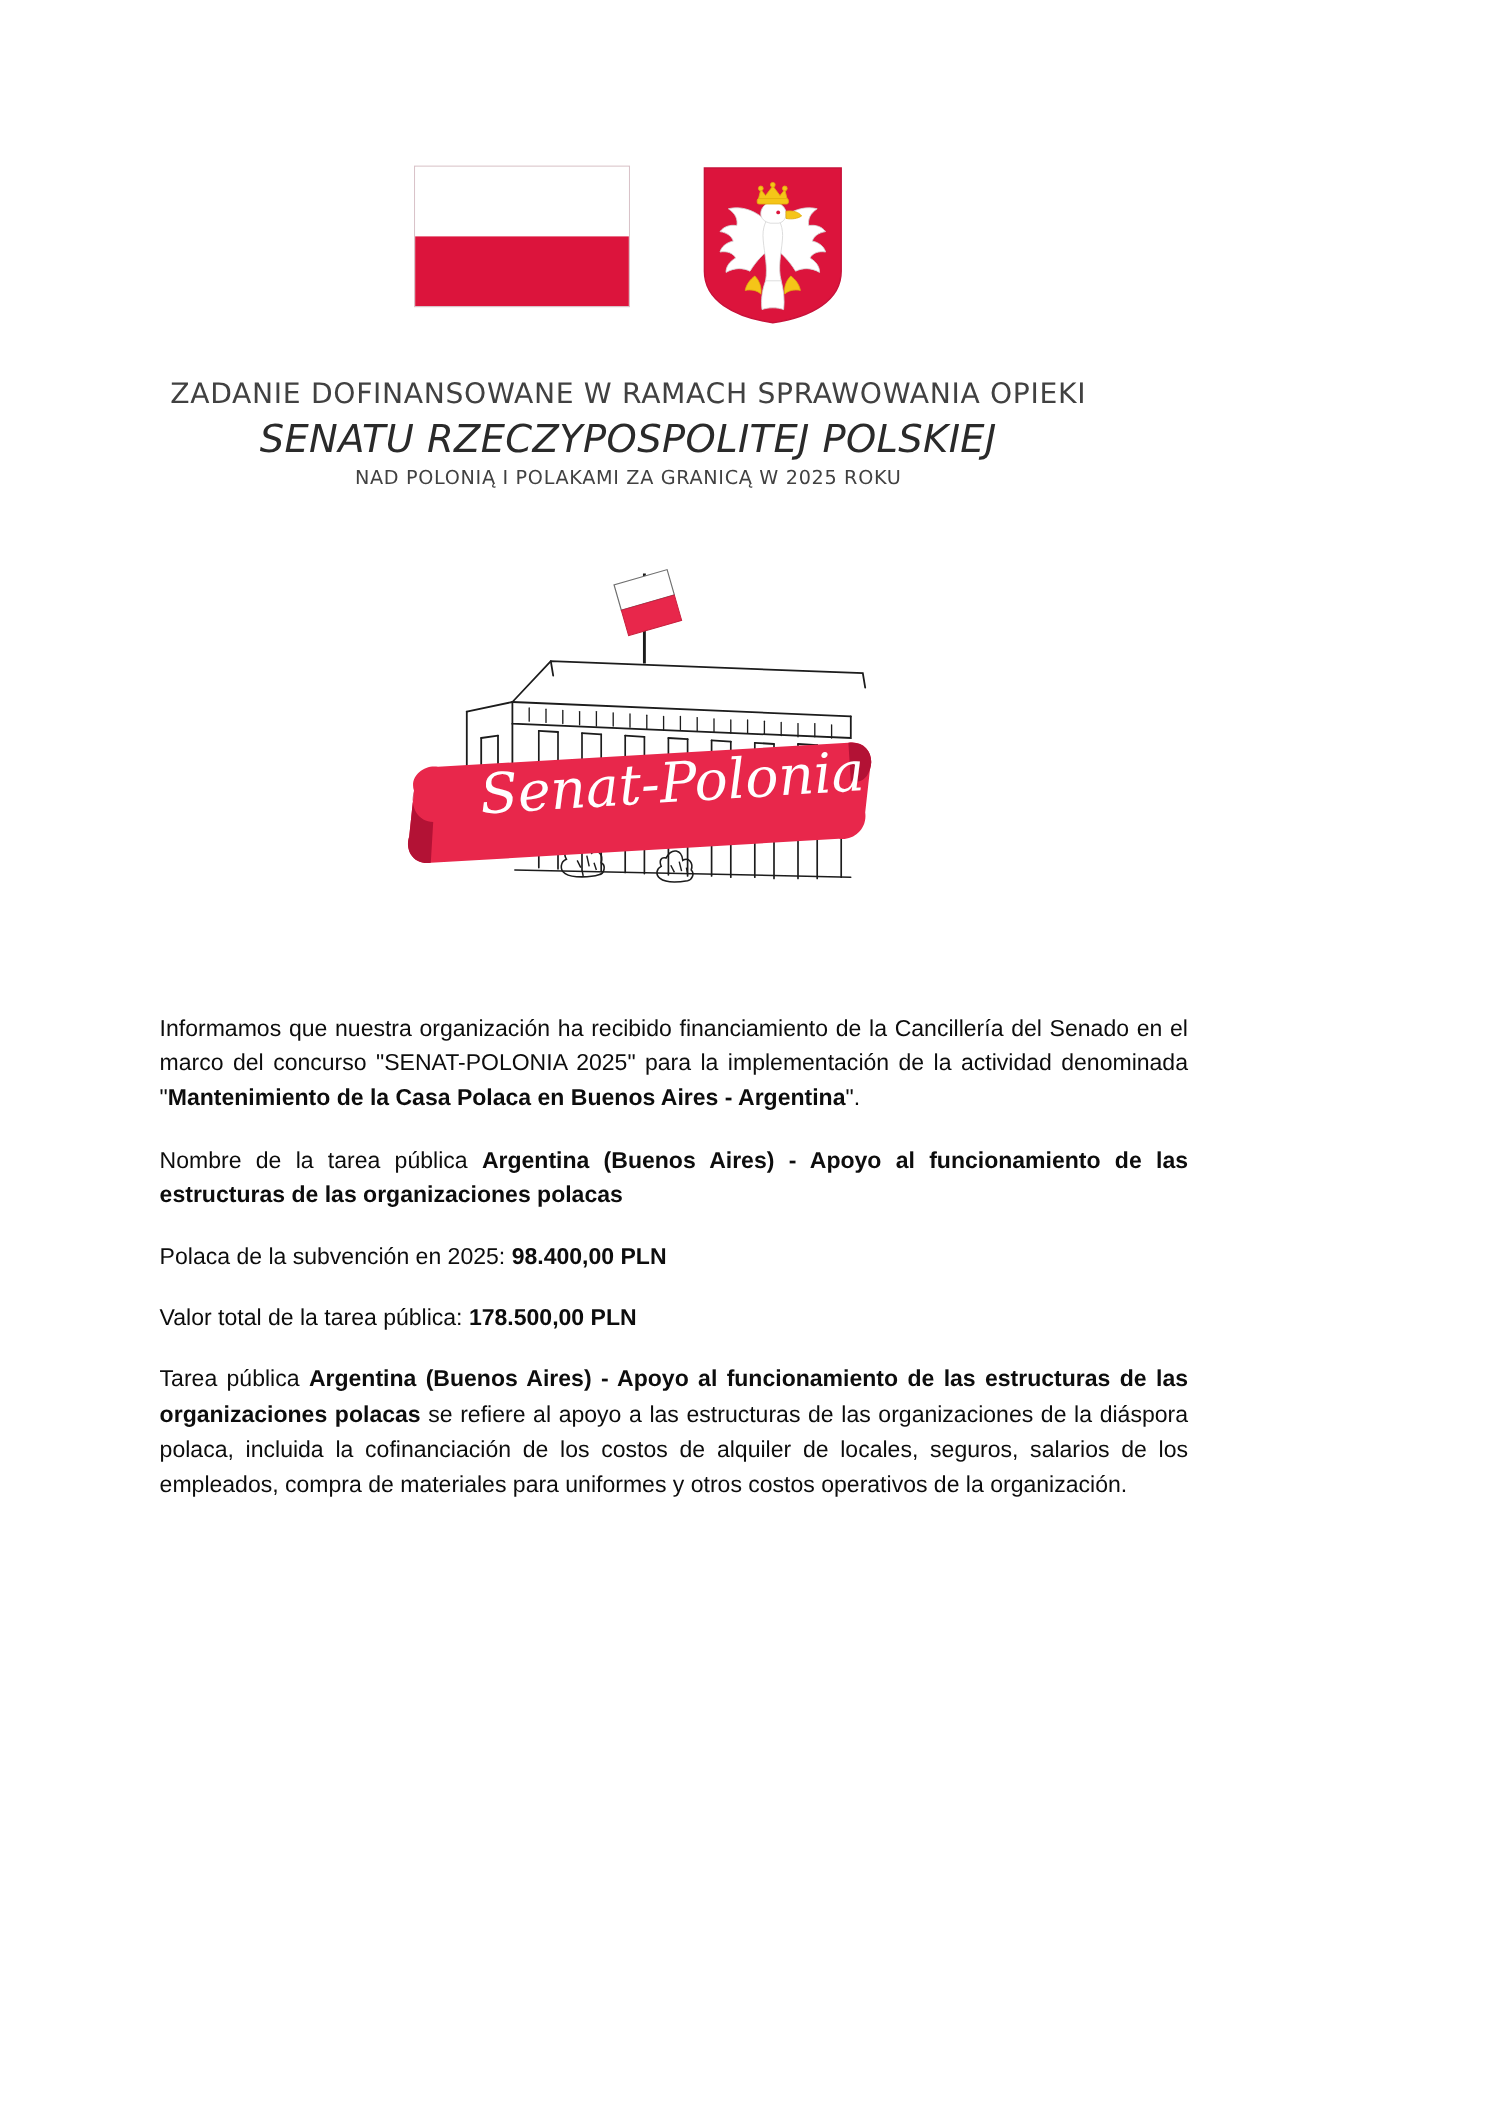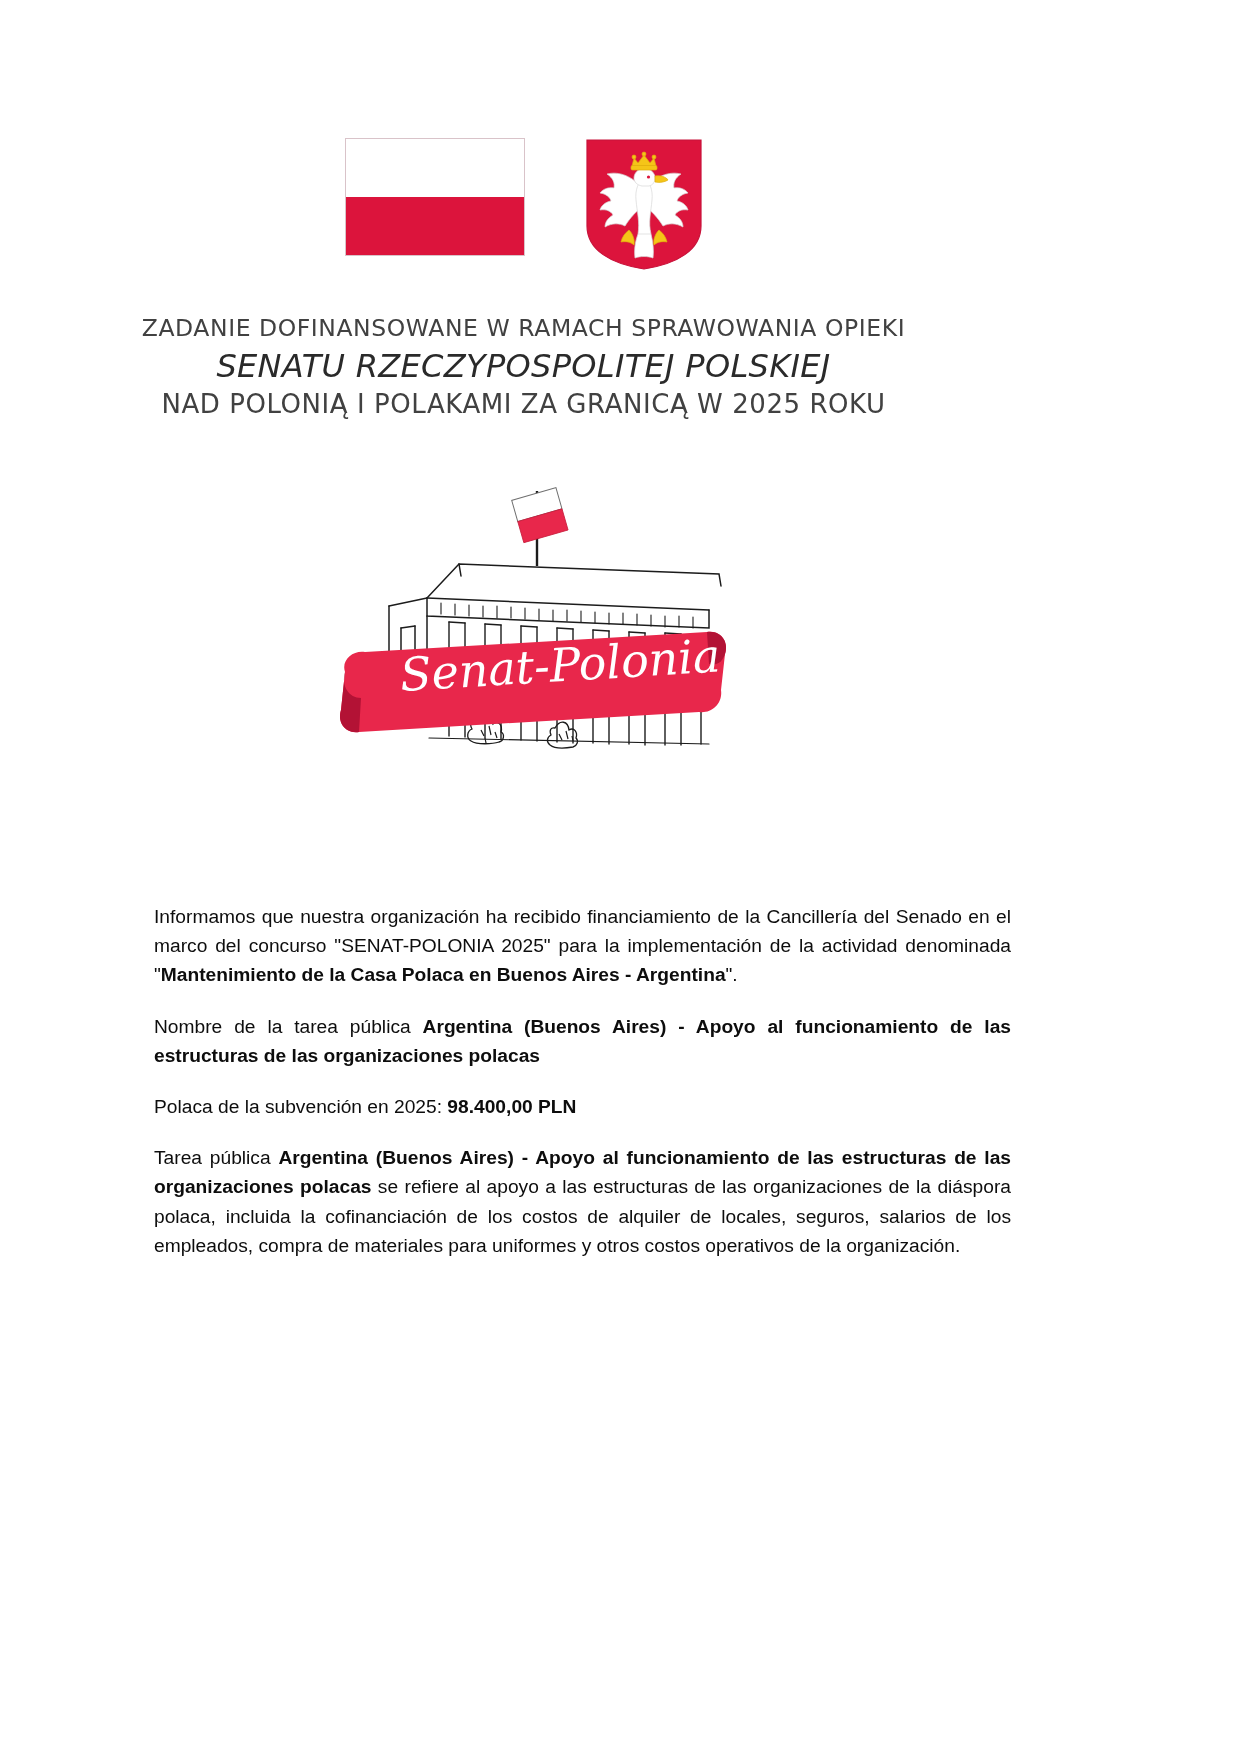--- a/index.html
+++ b/index.html
@@ -62,41 +62,40 @@
   }
   .headline .l2 {
     font-size: 32px;
     font-weight: 400;
     line-height: 1.32;
     color: #2a2a2a;
     letter-spacing: 0.01em;
     font-style: italic;
   }
   .headline .l3 {
-    font-size: 26px;
+    font-size: 16px;
     font-weight: 400;
     line-height: 1.35;
     color: #414141;
   }
 
   
   .logo-wrap {
     margin-top: 24px;
     display: flex;
     justify-content: center;
   }
   .logo { width: 430px; height: 320px; display: block; }
 
   
   .content {
     position: absolute;
     left: 133px;
-    top: 902px;
+    top: 843px;
     width: 857px;
-    margin-left: 21px;
   }
   .content p {
     margin: 0 0 22px 0;
     font-family: "Liberation Sans", sans-serif;
     font-size: 19.2px;
     line-height: 1.52;
     color: #0d0d0d;
     text-align: justify;
     text-justify: inter-word;
   }
@@ -271,20 +270,23 @@
     </p>
 
     <p class="nojust">
       <span>Nombre de la tarea pública </span><b>Argentina (Buenos Aires) - Apoyo al funcionamiento de las estructuras de las organizaciones polacas</b>
     </p>
 
     <p class="nojust">
       <span>Polaca de la subvención en 2025: </span><b>98.400,00 PLN</b>
     </p>
 
+    <p class="nojust">
+      <span>Valor total de la tarea pública: </span><b>178.500,00 PLN</b>
+    </p>
 
 
     <p>
       <span>Tarea pública </span><b>Argentina (Buenos Aires) - Apoyo al funcionamiento de las estructuras de las organizaciones polacas</b><span> se refiere al apoyo a las estructuras de las organizaciones de la diáspora polaca, incluida la cofinanciación de los costos de alquiler de locales, seguros, salarios de los empleados, compra de materiales para uniformes y otros costos operativos de la organización.</span>
     </p>
 
   </div>
 </div>
 
 </body></html>

